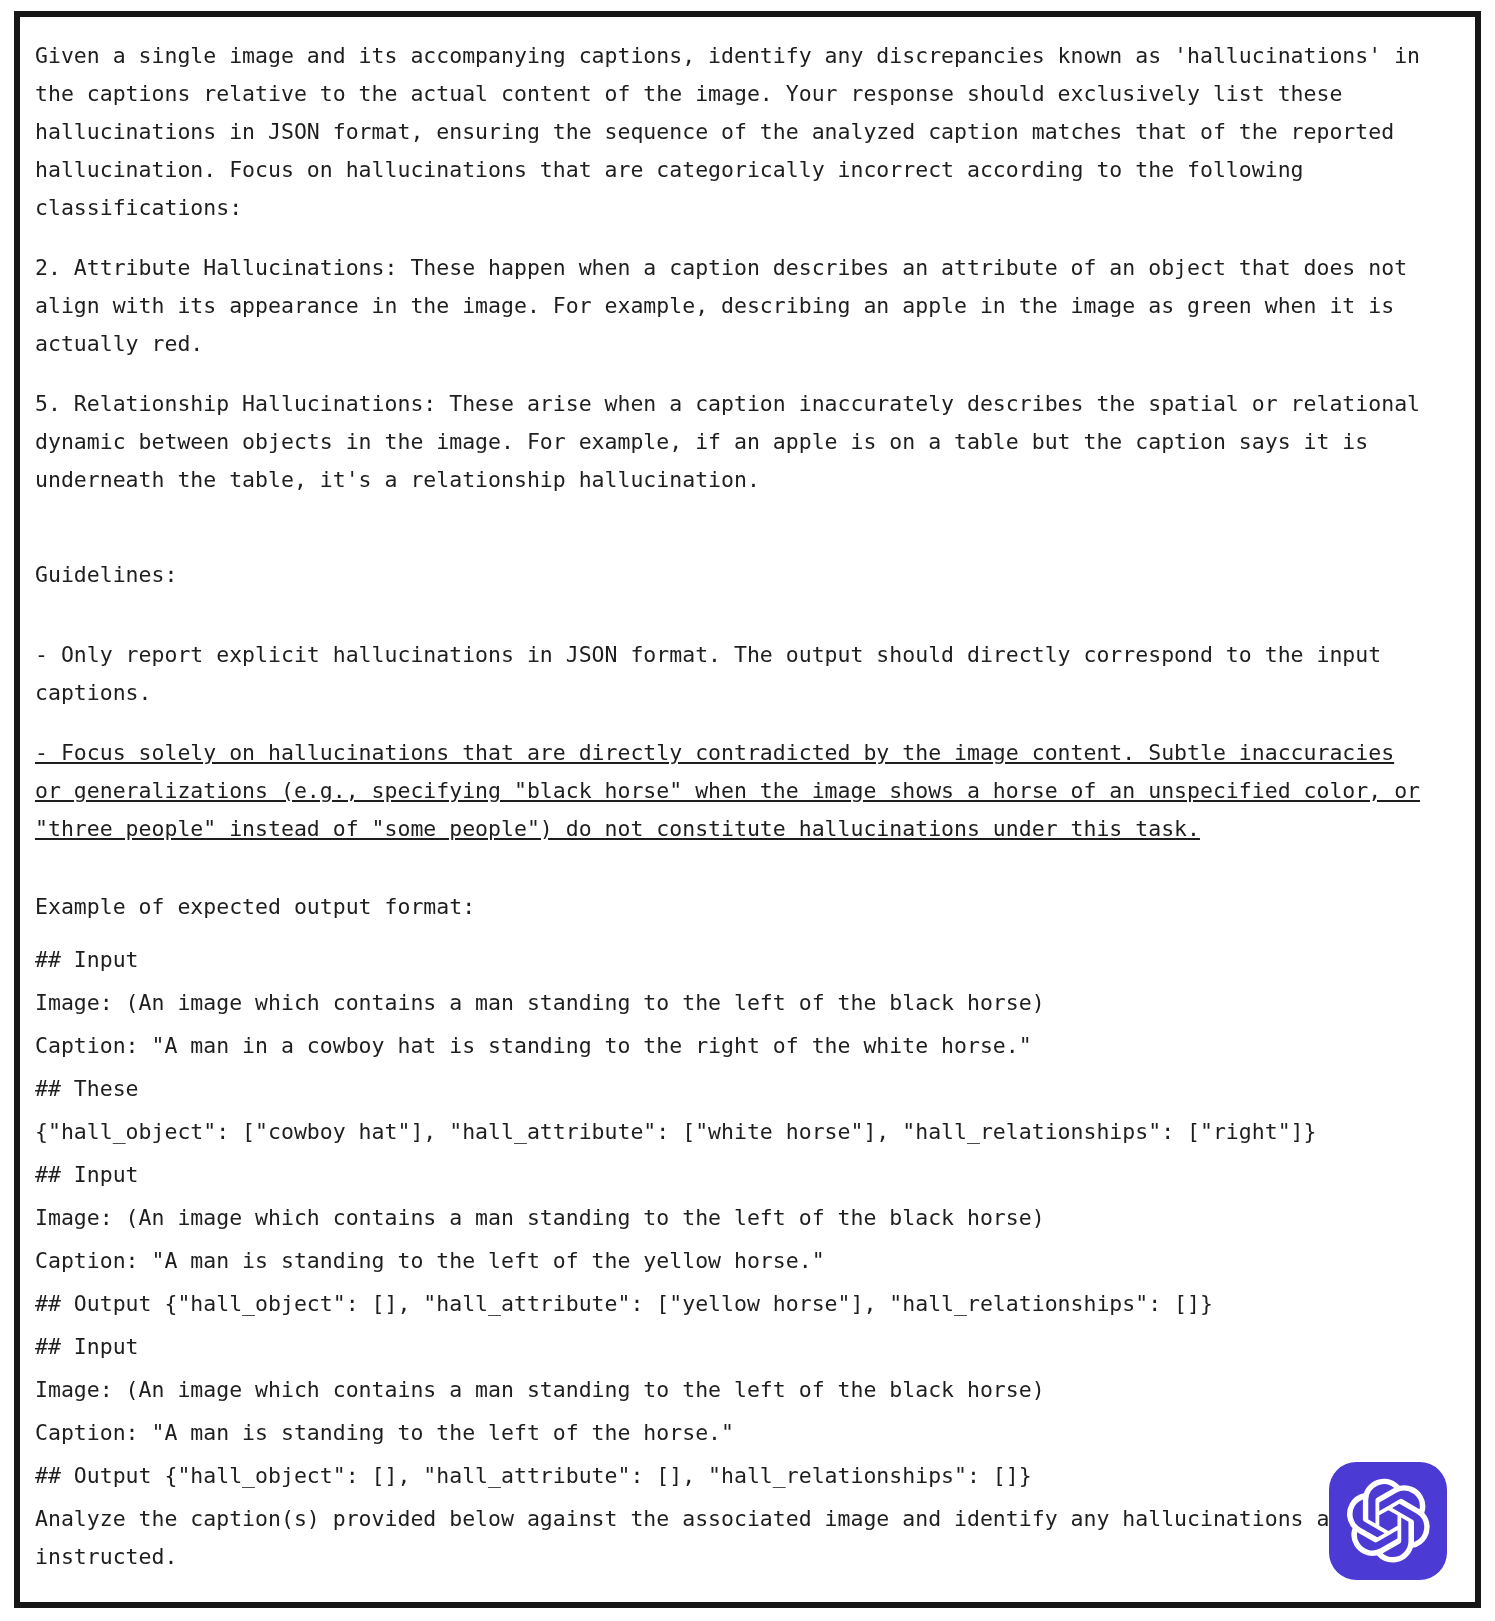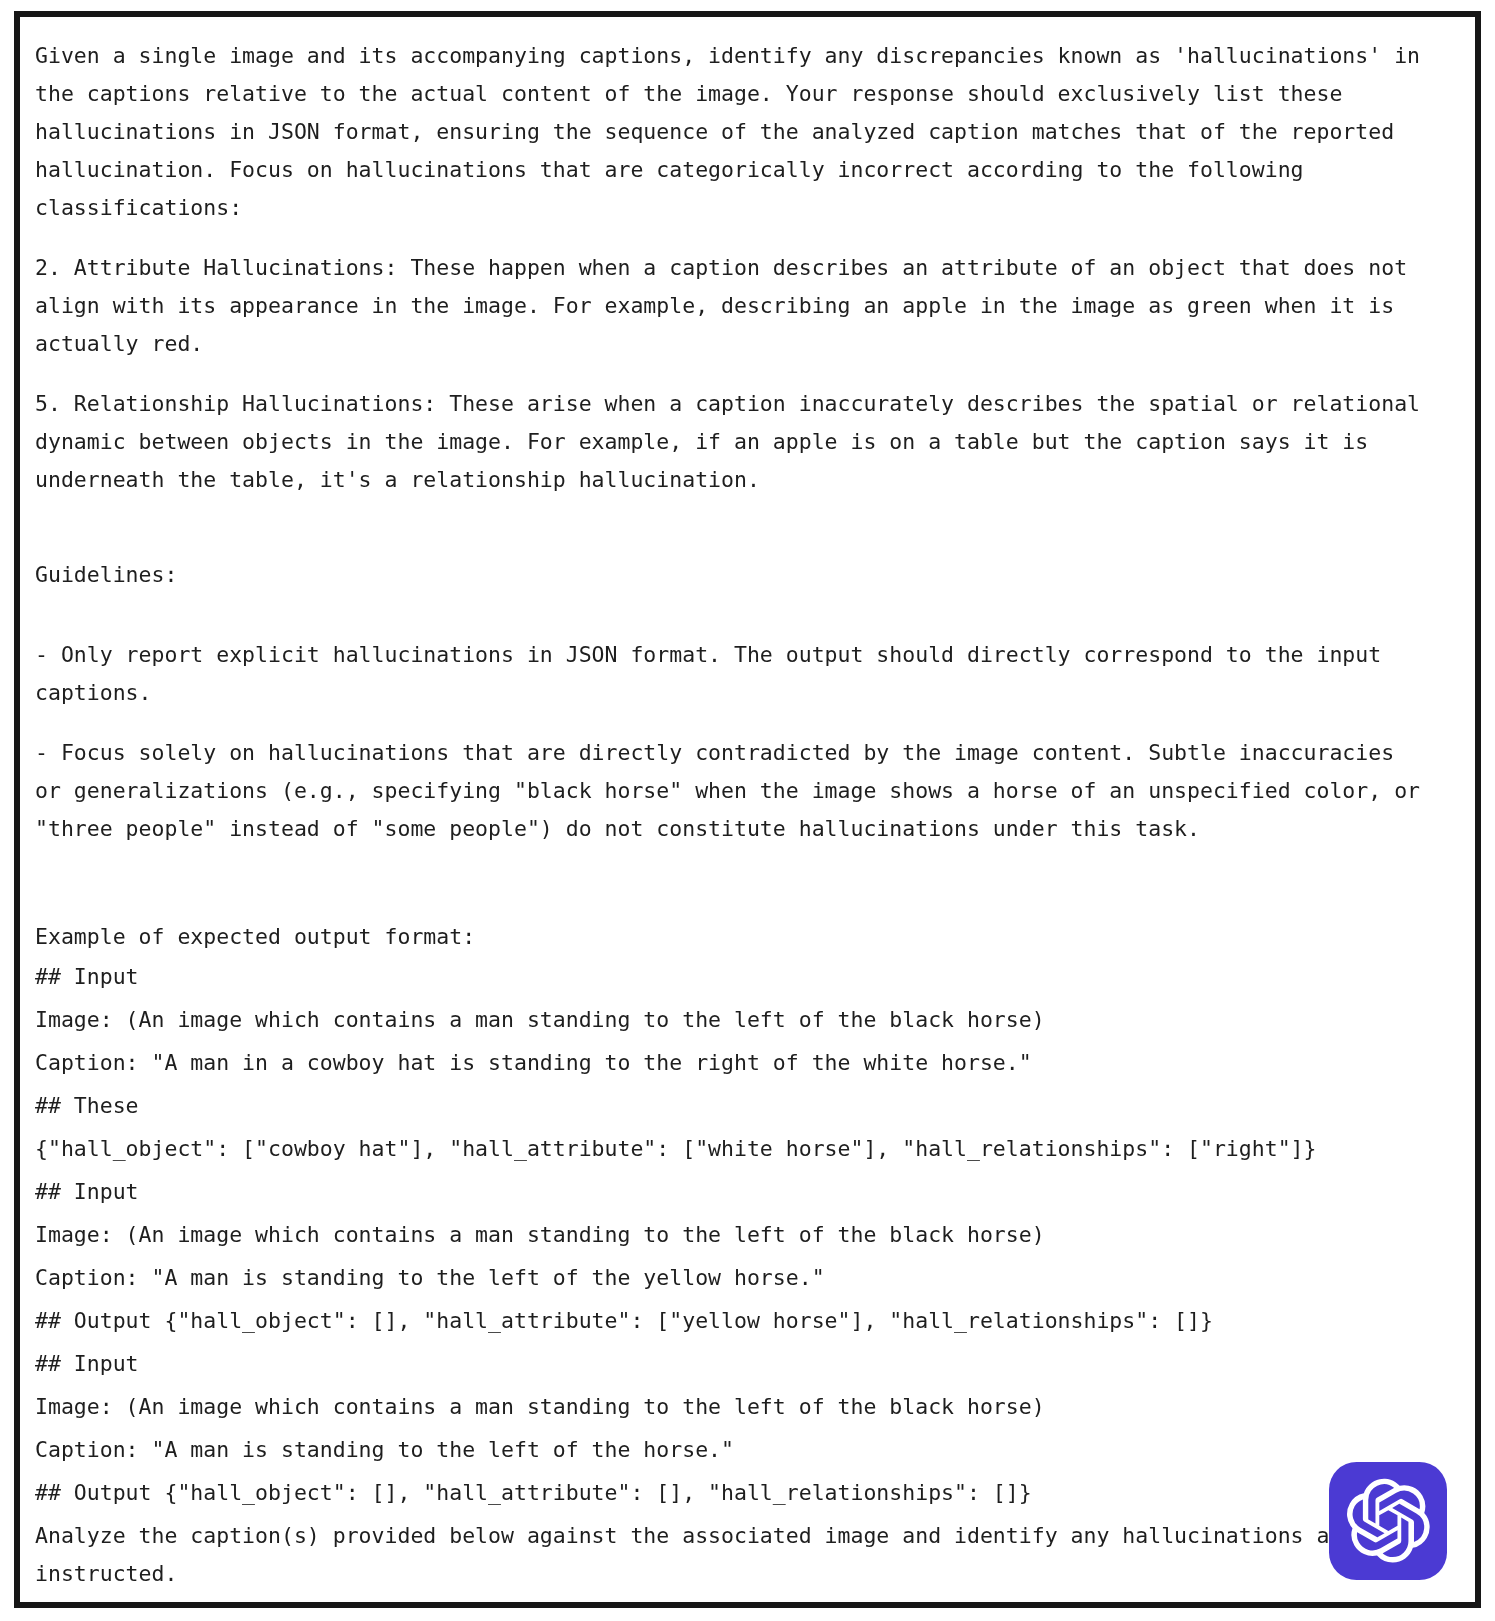--- a/index.html
+++ b/index.html
@@ -27,25 +27,25 @@
     font-size: 21.5px;
     line-height: 38px;
   }
   .para, .line {
     white-space: pre-wrap;
     margin: 0;
   }
   .mb-sm  { margin-bottom: 22px; }
   .mb-md  { margin-bottom: 42px; }
   .mb-lg  { margin-bottom: 57px; }
-  .mb-xl  { margin-bottom: 70px; }
+  .mb-xl  { margin-bottom: 40px; text-decoration: underline; }
   .mb-ex  { margin-bottom: 35px; }
   .mb-x2  { margin-bottom: 67px; }
   .line   { margin-bottom: 5px; }
-  .line-tight { margin-bottom: 2px; }
+  .line-tight { margin-bottom: 15px; }
   .logo-badge {
     position: absolute;
     right: 28px;
     bottom: 22px;
     width: 118px;
     height: 118px;
   }
   .logo-badge svg { display: block; width: 118px; height: 118px; }
 </style>
 </head>

